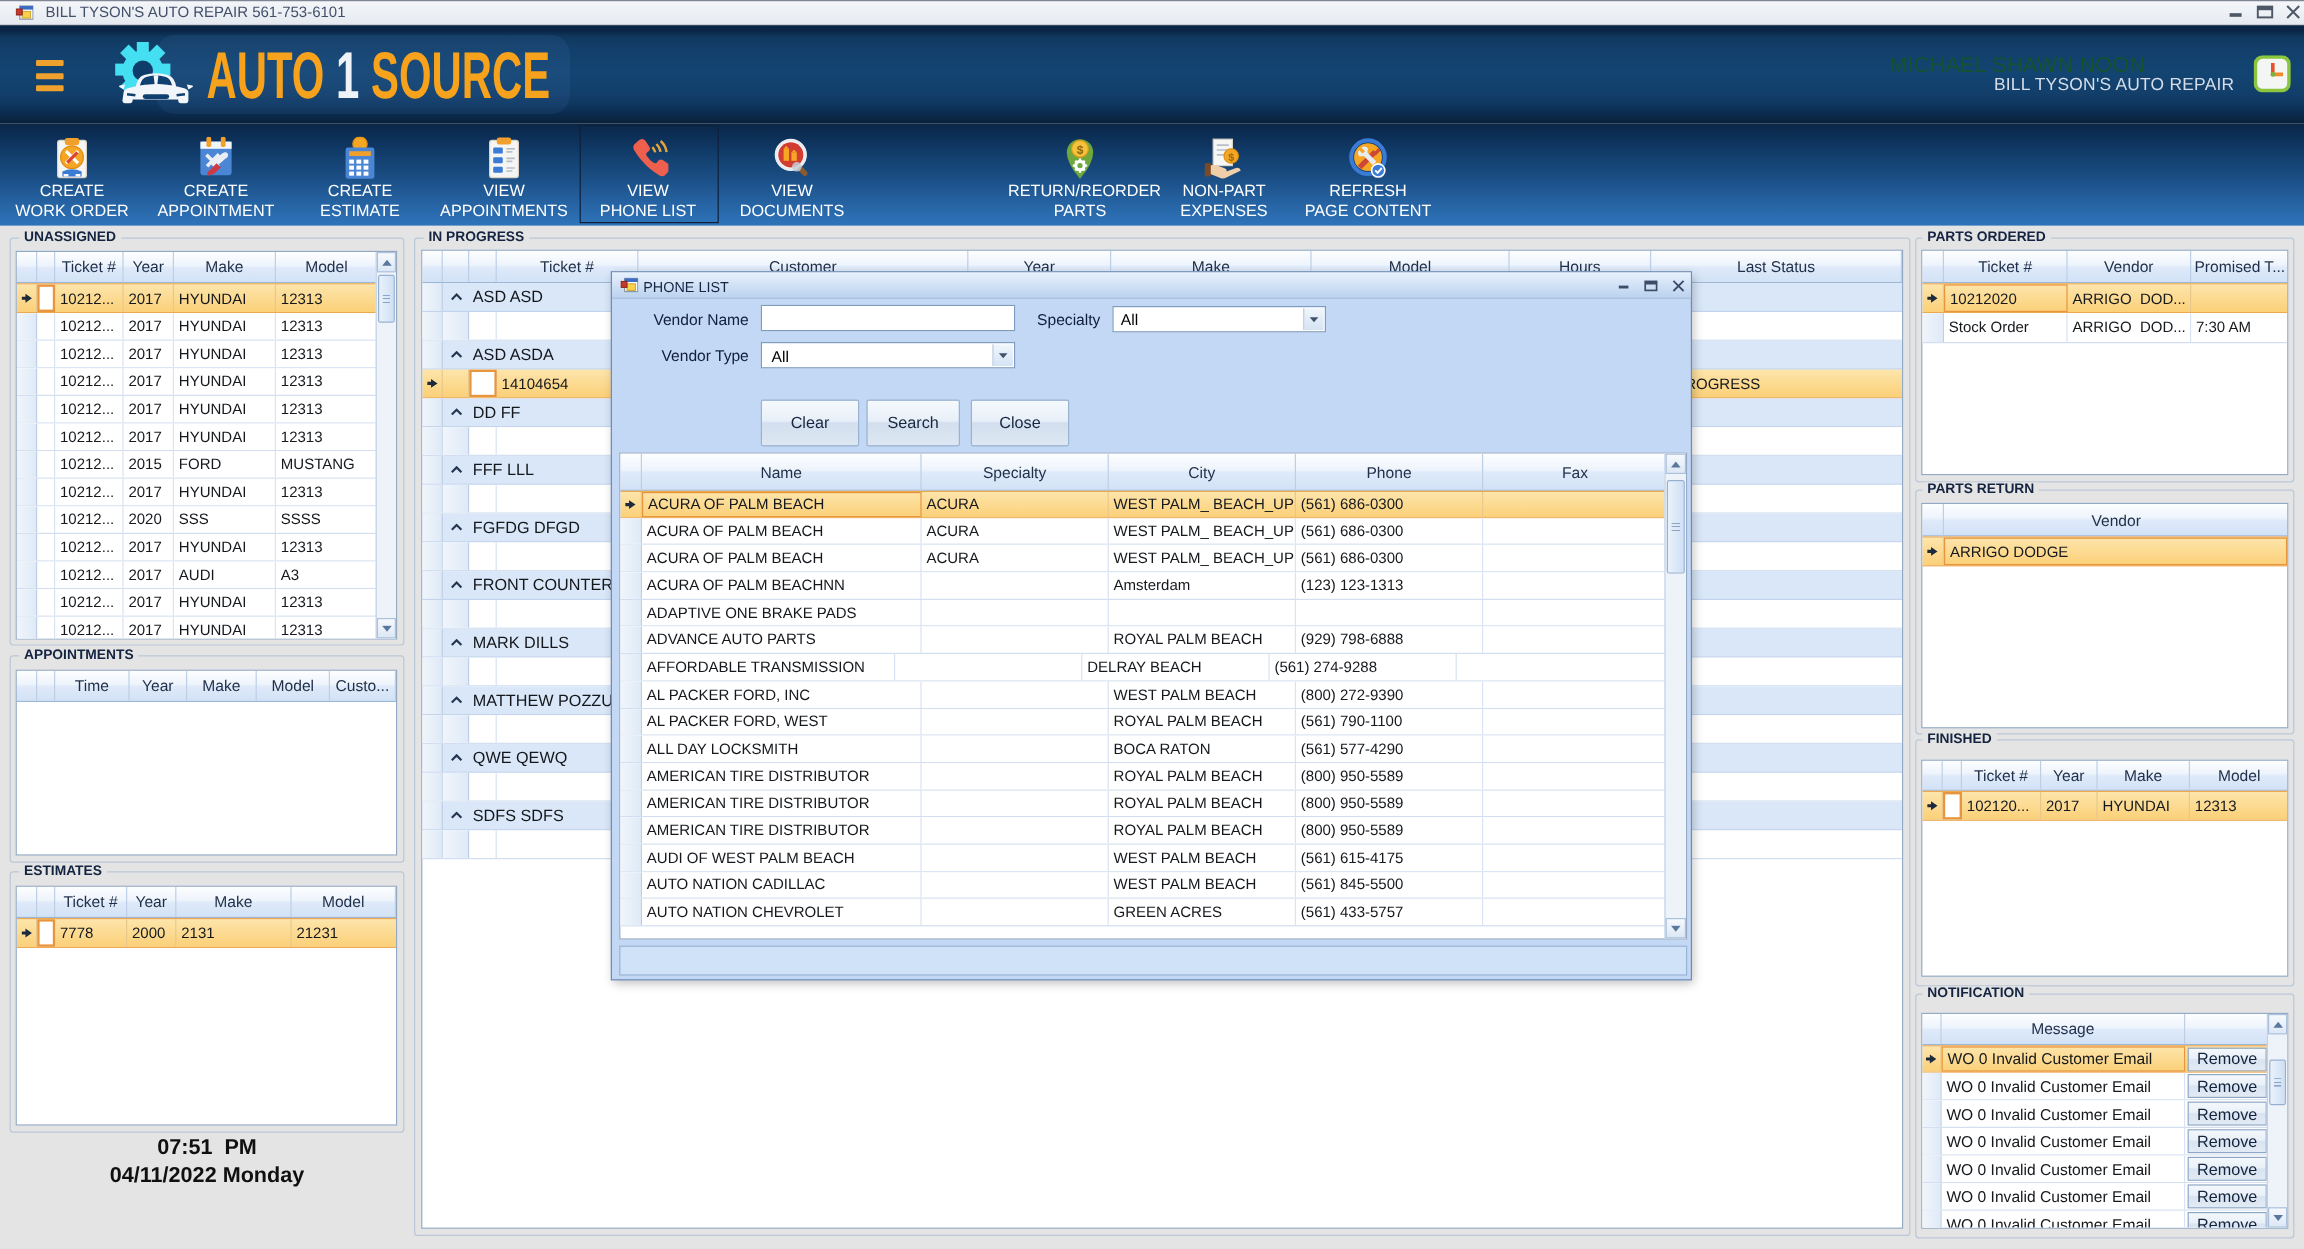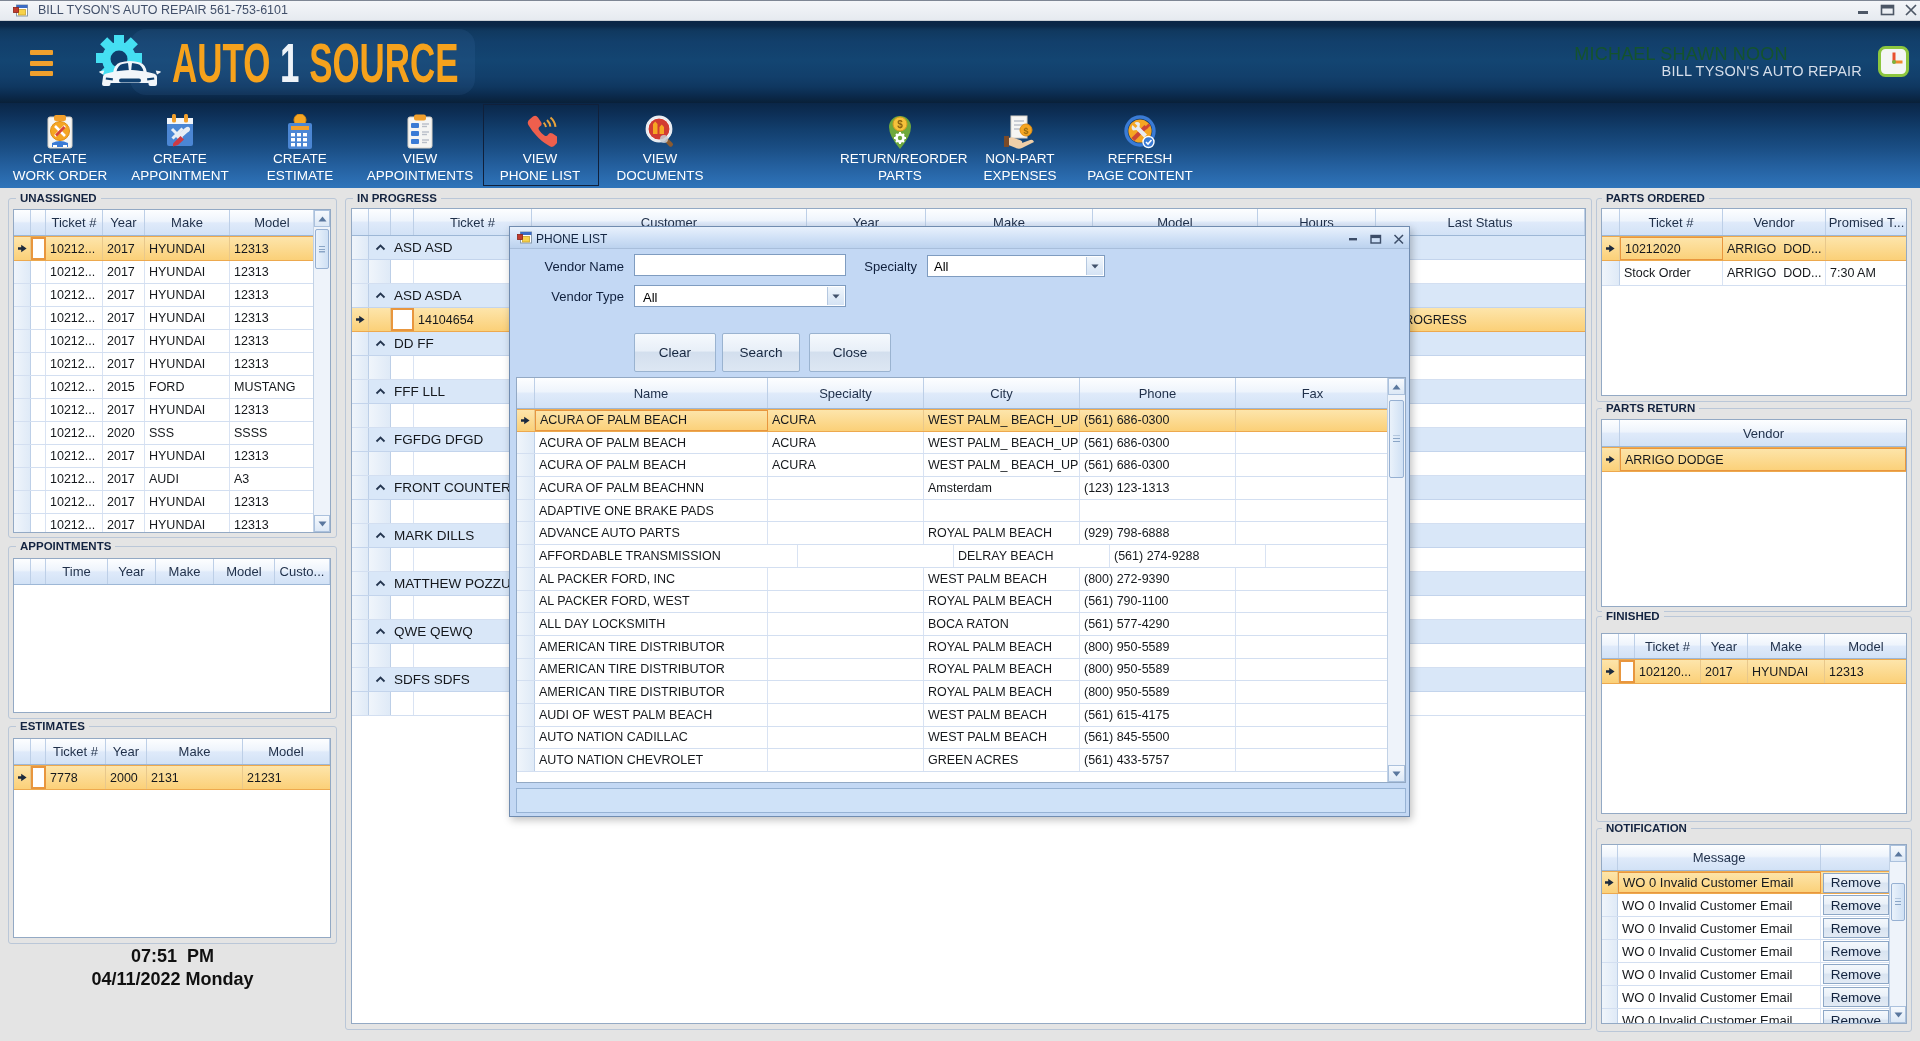--- a/index.html
+++ b/index.html
@@ -893,21 +893,21 @@
       <div class="grow" style="height:22.7px">
         <div class="c ind" style="width:18px"></div>
         <div class="c" style="width:233px">ADVANCE AUTO PARTS</div>
         <div class="c" style="width:156px"></div>
         <div class="c" style="width:156px">ROYAL PALM BEACH</div>
         <div class="c" style="width:156px">(929) 798-6888</div>
         <div class="c" style="width:154px;border-right:none"></div>
       </div>
       <div class="grow" style="height:22.7px">
         <div class="c ind" style="width:18px"></div>
-        <div class="c" style="width:263px">AFFORDABLE TRANSMISSION</div>
+        <div class="c" style="width:211px">AFFORDABLE TRANSMISSION</div>
         <div class="c" style="width:156px"></div>
         <div class="c" style="width:156px">DELRAY BEACH</div>
         <div class="c" style="width:156px">(561) 274-9288</div>
         <div class="c" style="width:154px;border-right:none"></div>
       </div>
       <div class="grow" style="height:22.7px">
         <div class="c ind" style="width:18px"></div>
         <div class="c" style="width:233px">AL PACKER FORD, INC</div>
         <div class="c" style="width:156px"></div>
         <div class="c" style="width:156px">WEST PALM BEACH</div>

